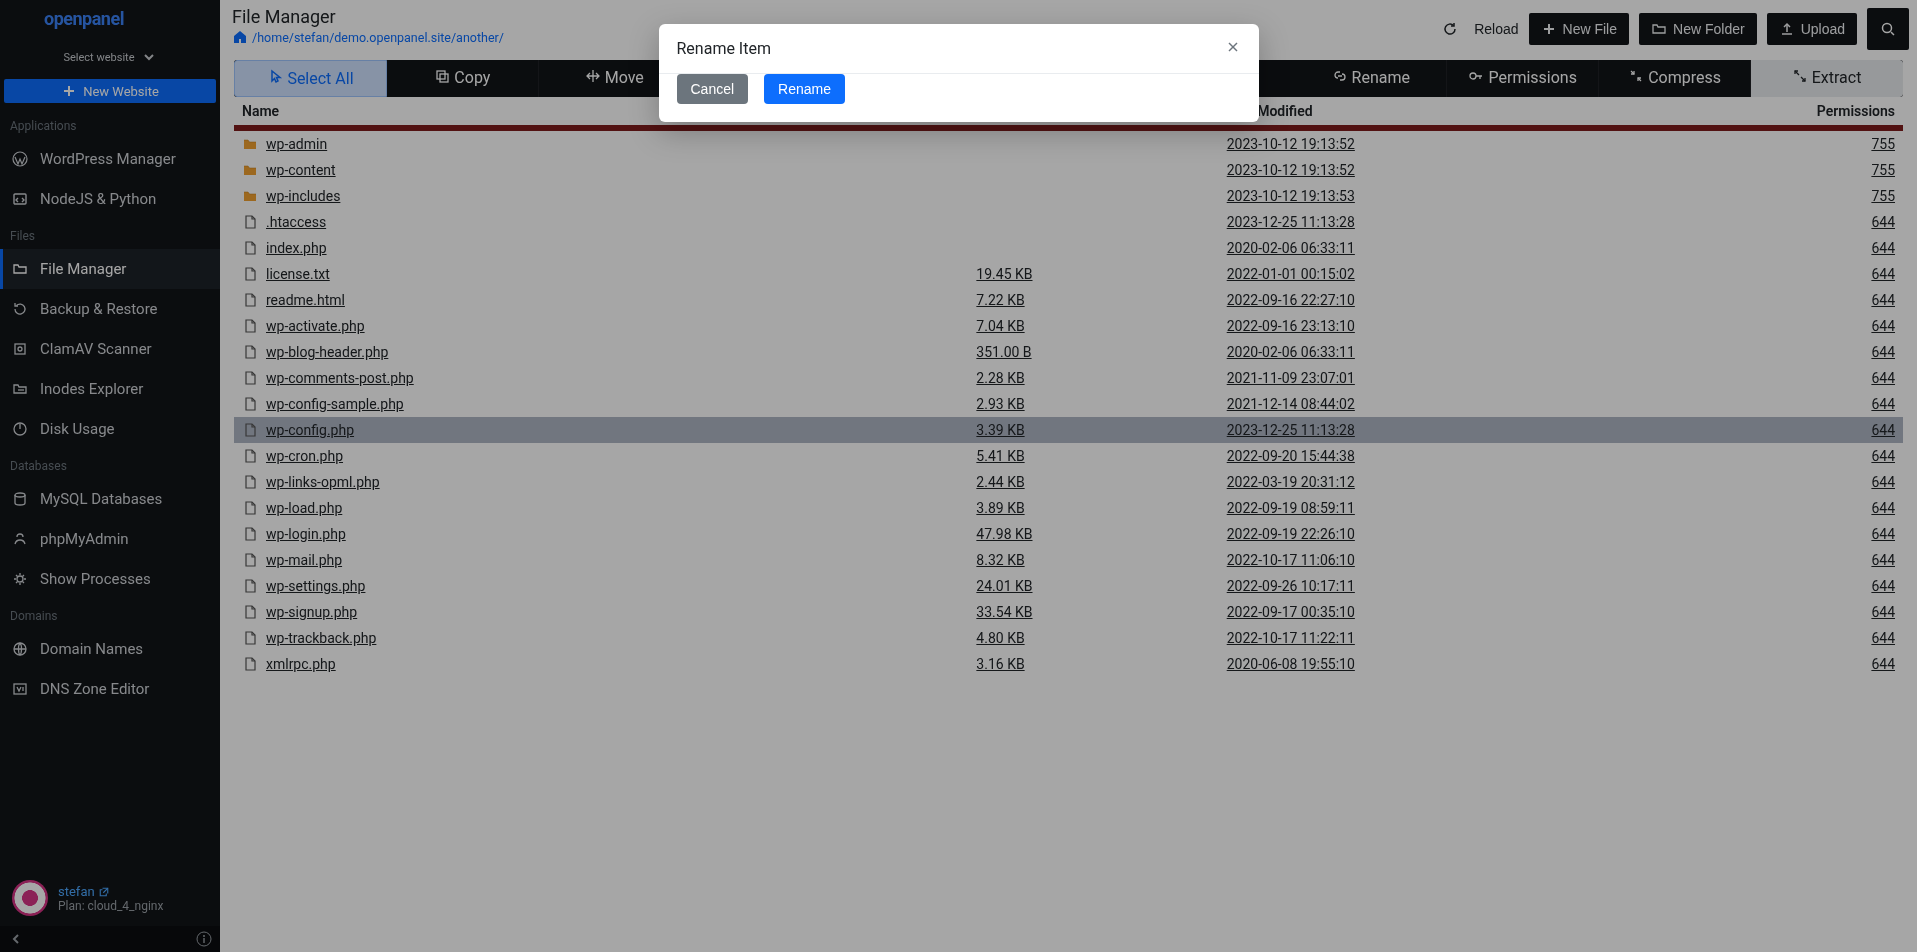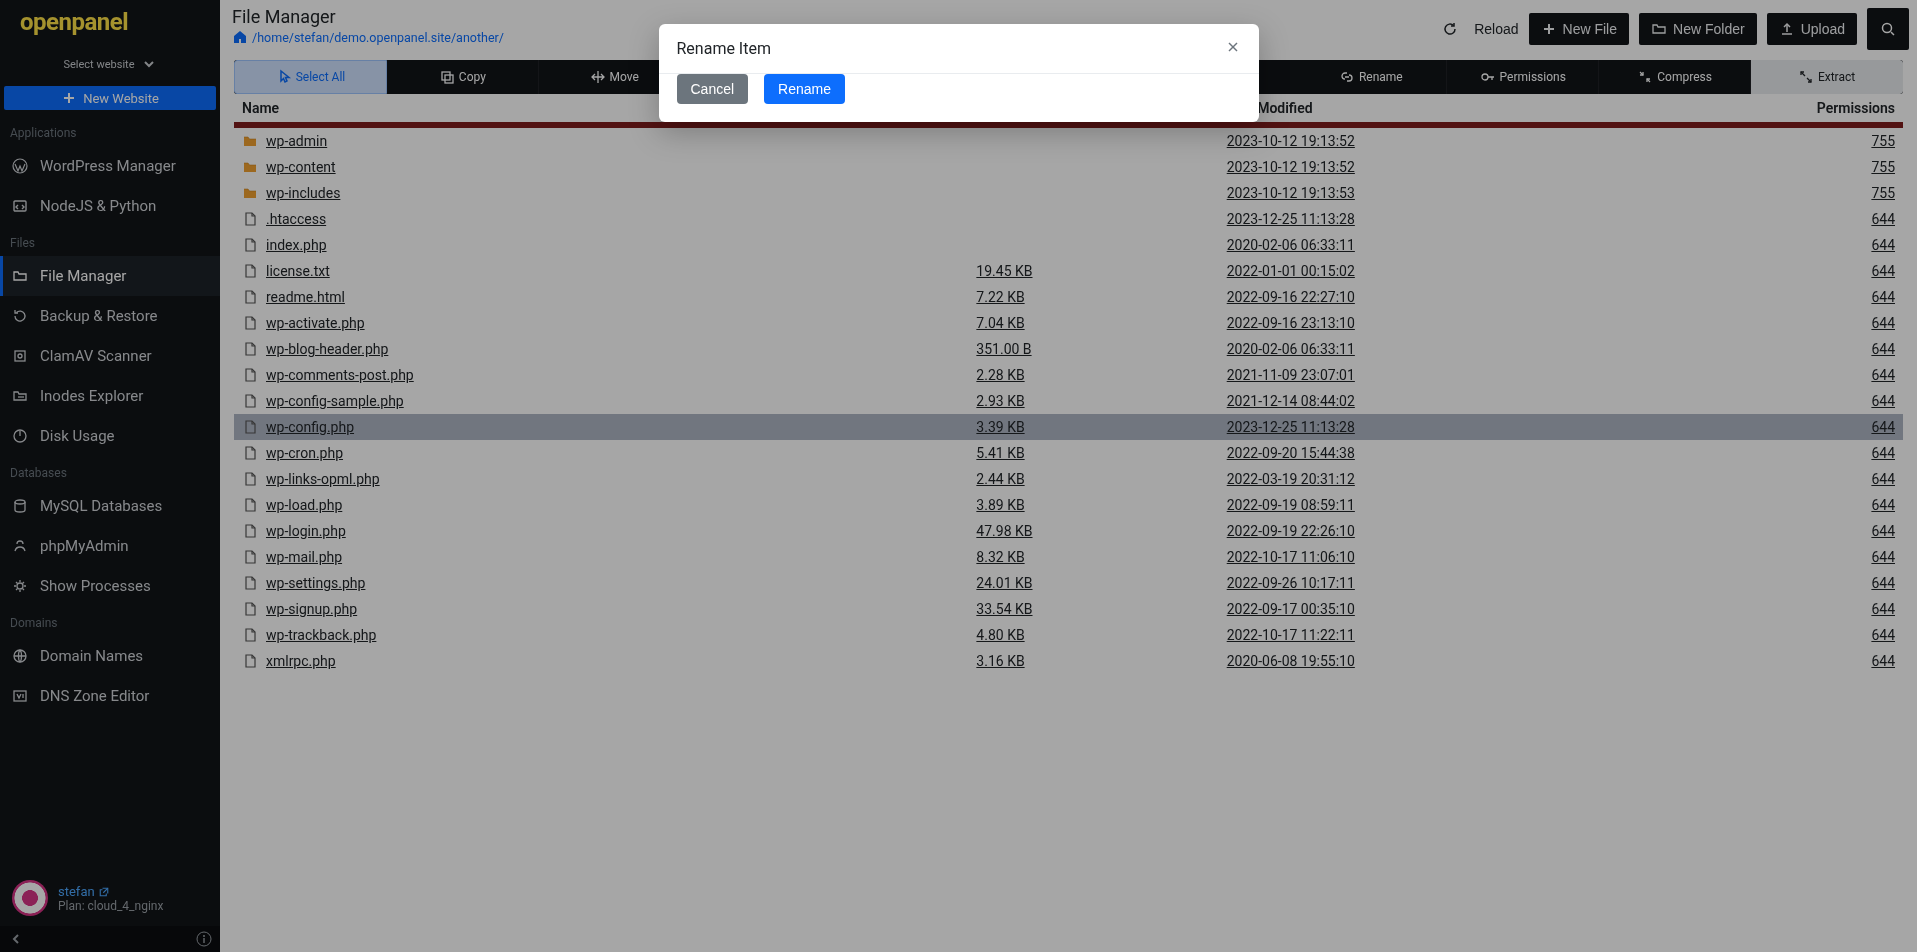--- a/index.html
+++ b/index.html
@@ -20,24 +20,25 @@
   left: 0; top: 0;
   width: 220px;
   height: 100%;
   background: #111418;
   color: #cfd2d6;
   display: flex;
   flex-direction: column;
 }
 .logo {
   padding: 8px 20px 10px;
-  font-size: 24px;
+  font-size: 18px;
   font-weight: 700;
-  color: #fde047;
+  color: #3b82f6;
   letter-spacing: -0.5px;
+  margin-left: 24px;
 }
 .select-website {
   padding: 10px 12px;
   text-align: center;
   color: #c9ccd0;
   font-size: 11px;
   cursor: pointer;
   display: flex;
   align-items: center;
   justify-content: center;
@@ -167,25 +168,25 @@
   margin: 10px 14px 0 14px;
   background: #111418;
   color: #fff;
   border-radius: 3px;
   overflow: hidden;
 }
 .tool-btn {
   flex: 1;
   text-align: center;
   padding: 8px 0;
-  font-size: 12px;
+  font-size: 16px;
   color: #fff;
   cursor: pointer;
   display: inline-flex;
-  align-items: center;
+  align-items: flex-start;
   justify-content: center;
   gap: 4px;
   border-right: 1px solid rgba(255,255,255,0.06);
 }
 .tool-btn.active {
   background: #cfe2ff;
   color: #0d6efd;
   border: 1px solid #9ec5fe;
   border-radius: 3px 0 0 3px;
 }

